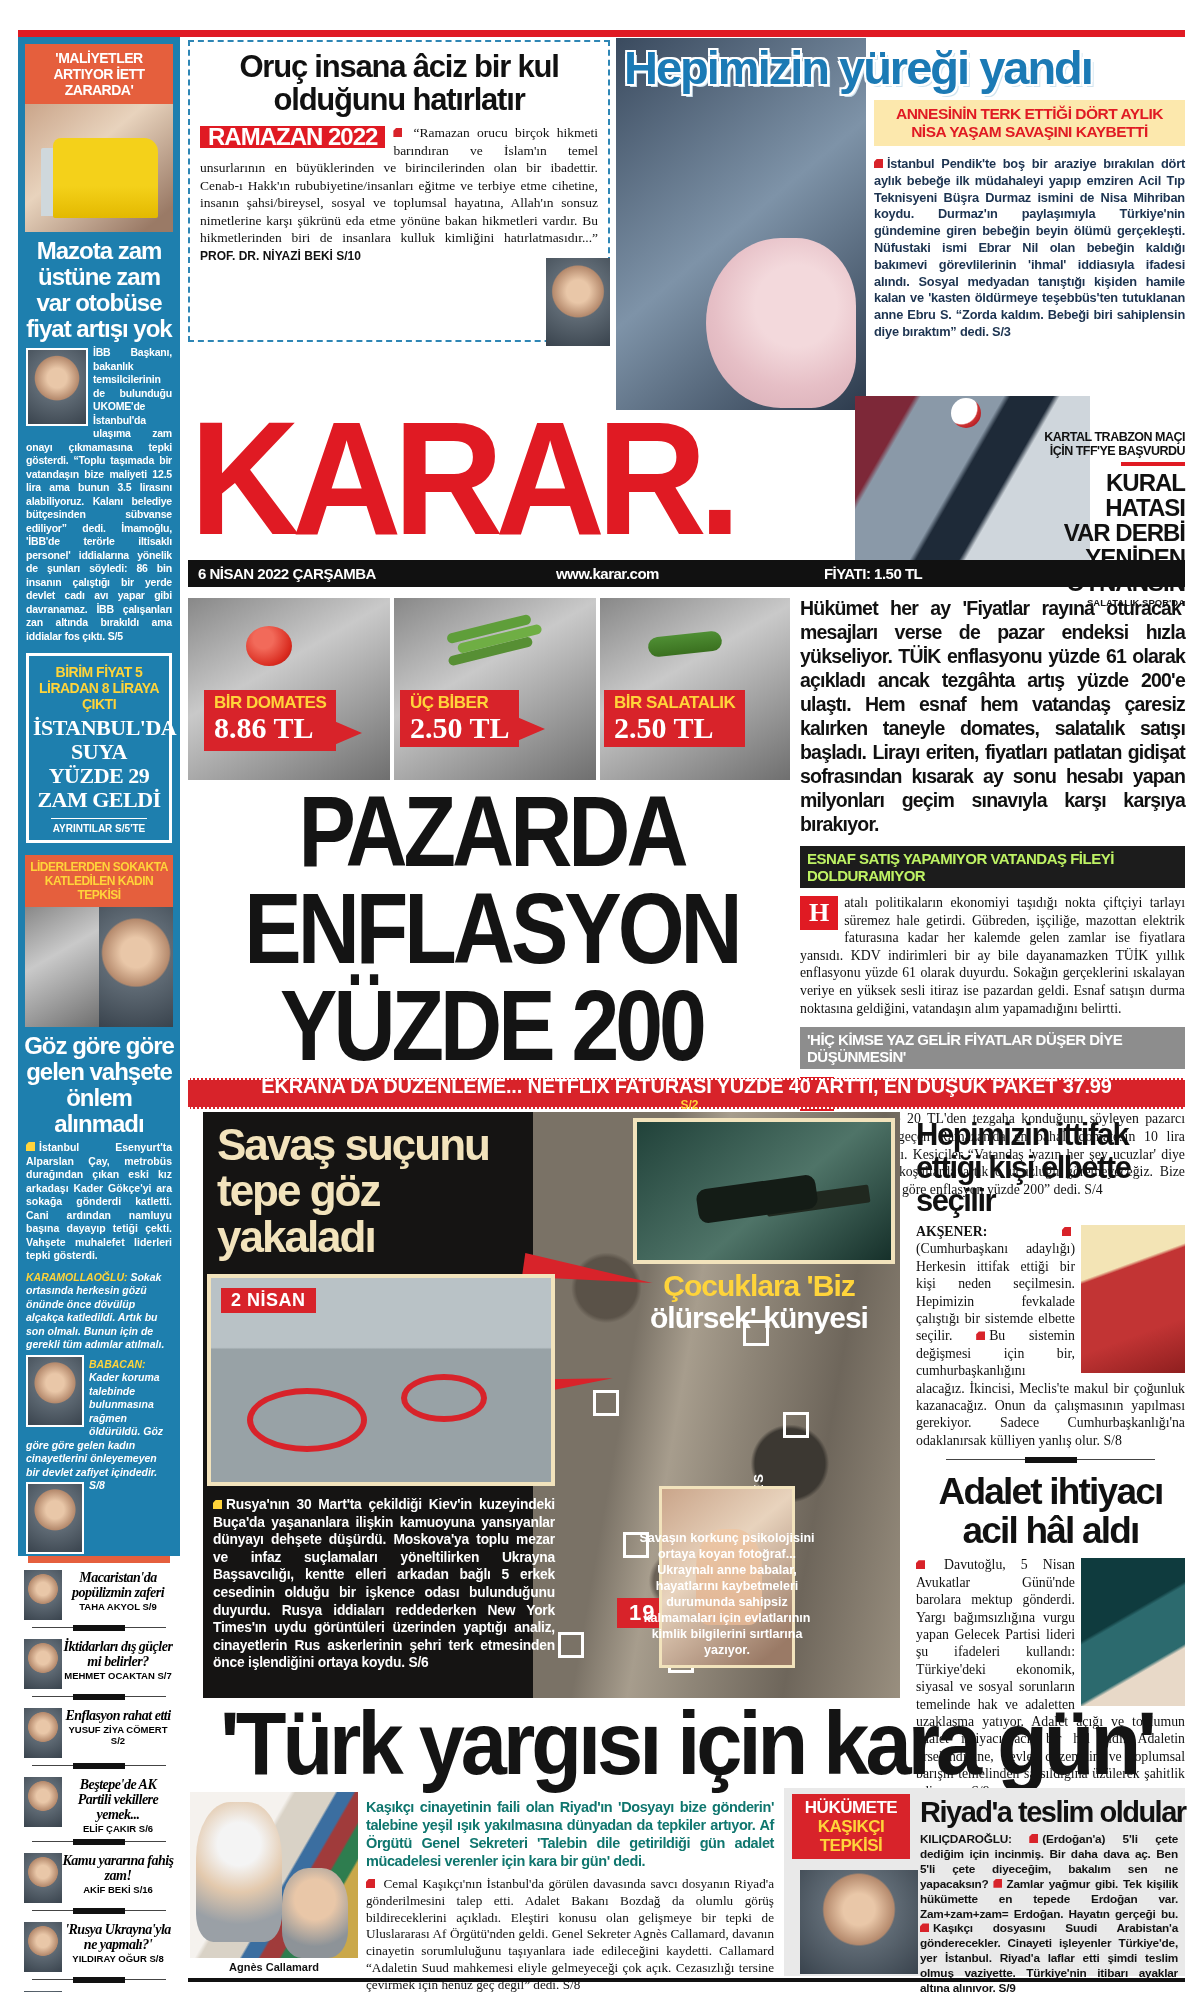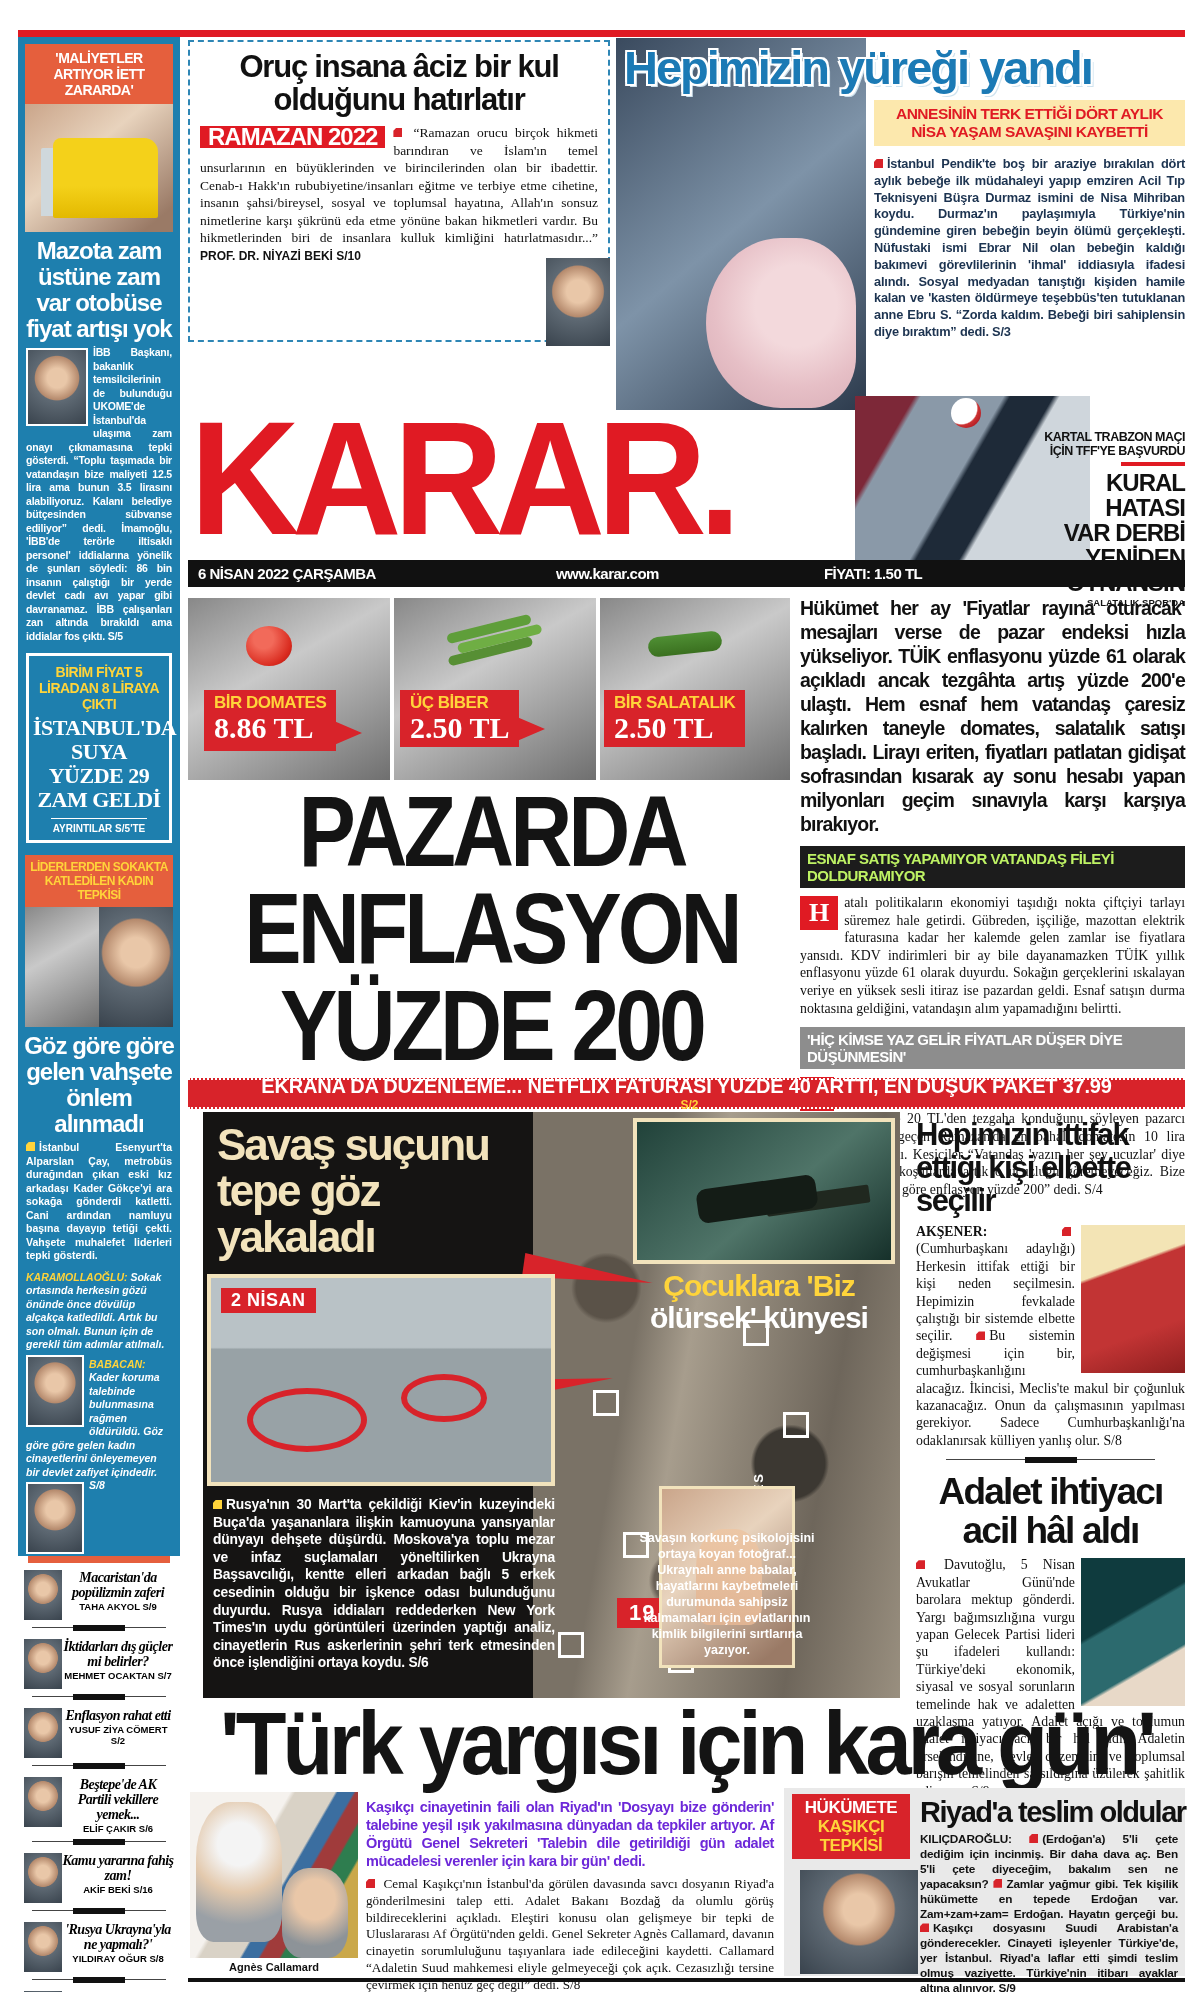--- a/index.html
+++ b/index.html
@@ -295,21 +295,21 @@
 
 <div class="abs" style="left:190px;top:1792px;width:168px;">
   <span class="ph" style="display:block;width:168px;height:166px;background:linear-gradient(120deg,#f5f2ee 0 38%,#d9d2c6 40% 55%,#3b6ea0 56% 62%,#a03b3b 63% 70%,#2e7d4f 71% 78%,#caa84a 79%);">
     <span class="abs" style="left:92px;top:76px;width:66px;height:90px;background:radial-gradient(circle at 50% 35%,#e9c7a8 30%,#8d9398 70%);border-radius:40% 40% 30% 30%;"></span>
     <span class="abs" style="left:6px;top:10px;width:86px;height:140px;background:radial-gradient(circle at 50% 30%,#f4f4f4 20%,#e3c9ad 45%,#9aa0a6 75%);border-radius:40% 40% 20% 20%;"></span>
   </span>
   <span style="display:block;text-align:center;font-weight:700;font-size:11px;margin-top:3px;color:#111;">Agnès Callamard</span>
 </div>
 
 <div class="abs" style="left:366px;top:1798px;width:408px;">
-  <div class="jt" style="font-size:14.5px;line-height:18px;color:#6d28d9;letter-spacing:-0.4px;">
+  <div class="jt" style="font-size:14.5px;line-height:18px;color:#0f766e;letter-spacing:-0.4px;">
     <span style="font-weight:600;">Kaşıkçı cinayetinin faili olan Riyad'ın 'Dosyayı bize gönderin' talebine yeşil ışık yakılmasına dünyadan da tepkiler artıyor. Af Örgütü Genel Sekreteri </span><span style="font-weight:900;">'Talebin dile getirildiği gün adalet mücadelesi verenler için kara bir gün'</span><span style="font-weight:600;"> dedi.</span>
   </div>
   <div class="serif jt" style="margin-top:6px;font-size:13.2px;line-height:16.8px;color:#111;">
     <span class="rb"></span>
     <span>Cemal Kaşıkçı'nın İstanbul'da görülen davasında savcı dosyanın Riyad'a gönderilmesini talep etti. Adalet Bakanı Bozdağ da olumlu görüş bildireceklerini açıkladı. Eleştiri konusu olan gelişmeye bir tepki de Uluslararası Af Örgütü'nden geldi. Genel Sekreter Agnès Callamard, davanın cinayetin sorumluluğunu taşıyanlara iade edileceğini kaydetti. Callamard “Adaletin Suud mahkemesi eliyle gelmeyeceği çok açık. Cezasızlığı tersine çevirmek için henüz geç değil” dedi. S/8</span>
   </div>
 </div>
 
 <div class="abs" style="left:784px;top:1788px;width:401px;height:188px;background:#e9e9e9;padding:6px 8px;">
   <div class="abs" style="left:8px;top:6px;width:118px;background:#d8232a;text-align:center;font-weight:800;font-size:17px;line-height:19px;padding:4px 0;letter-spacing:-0.5px;">

